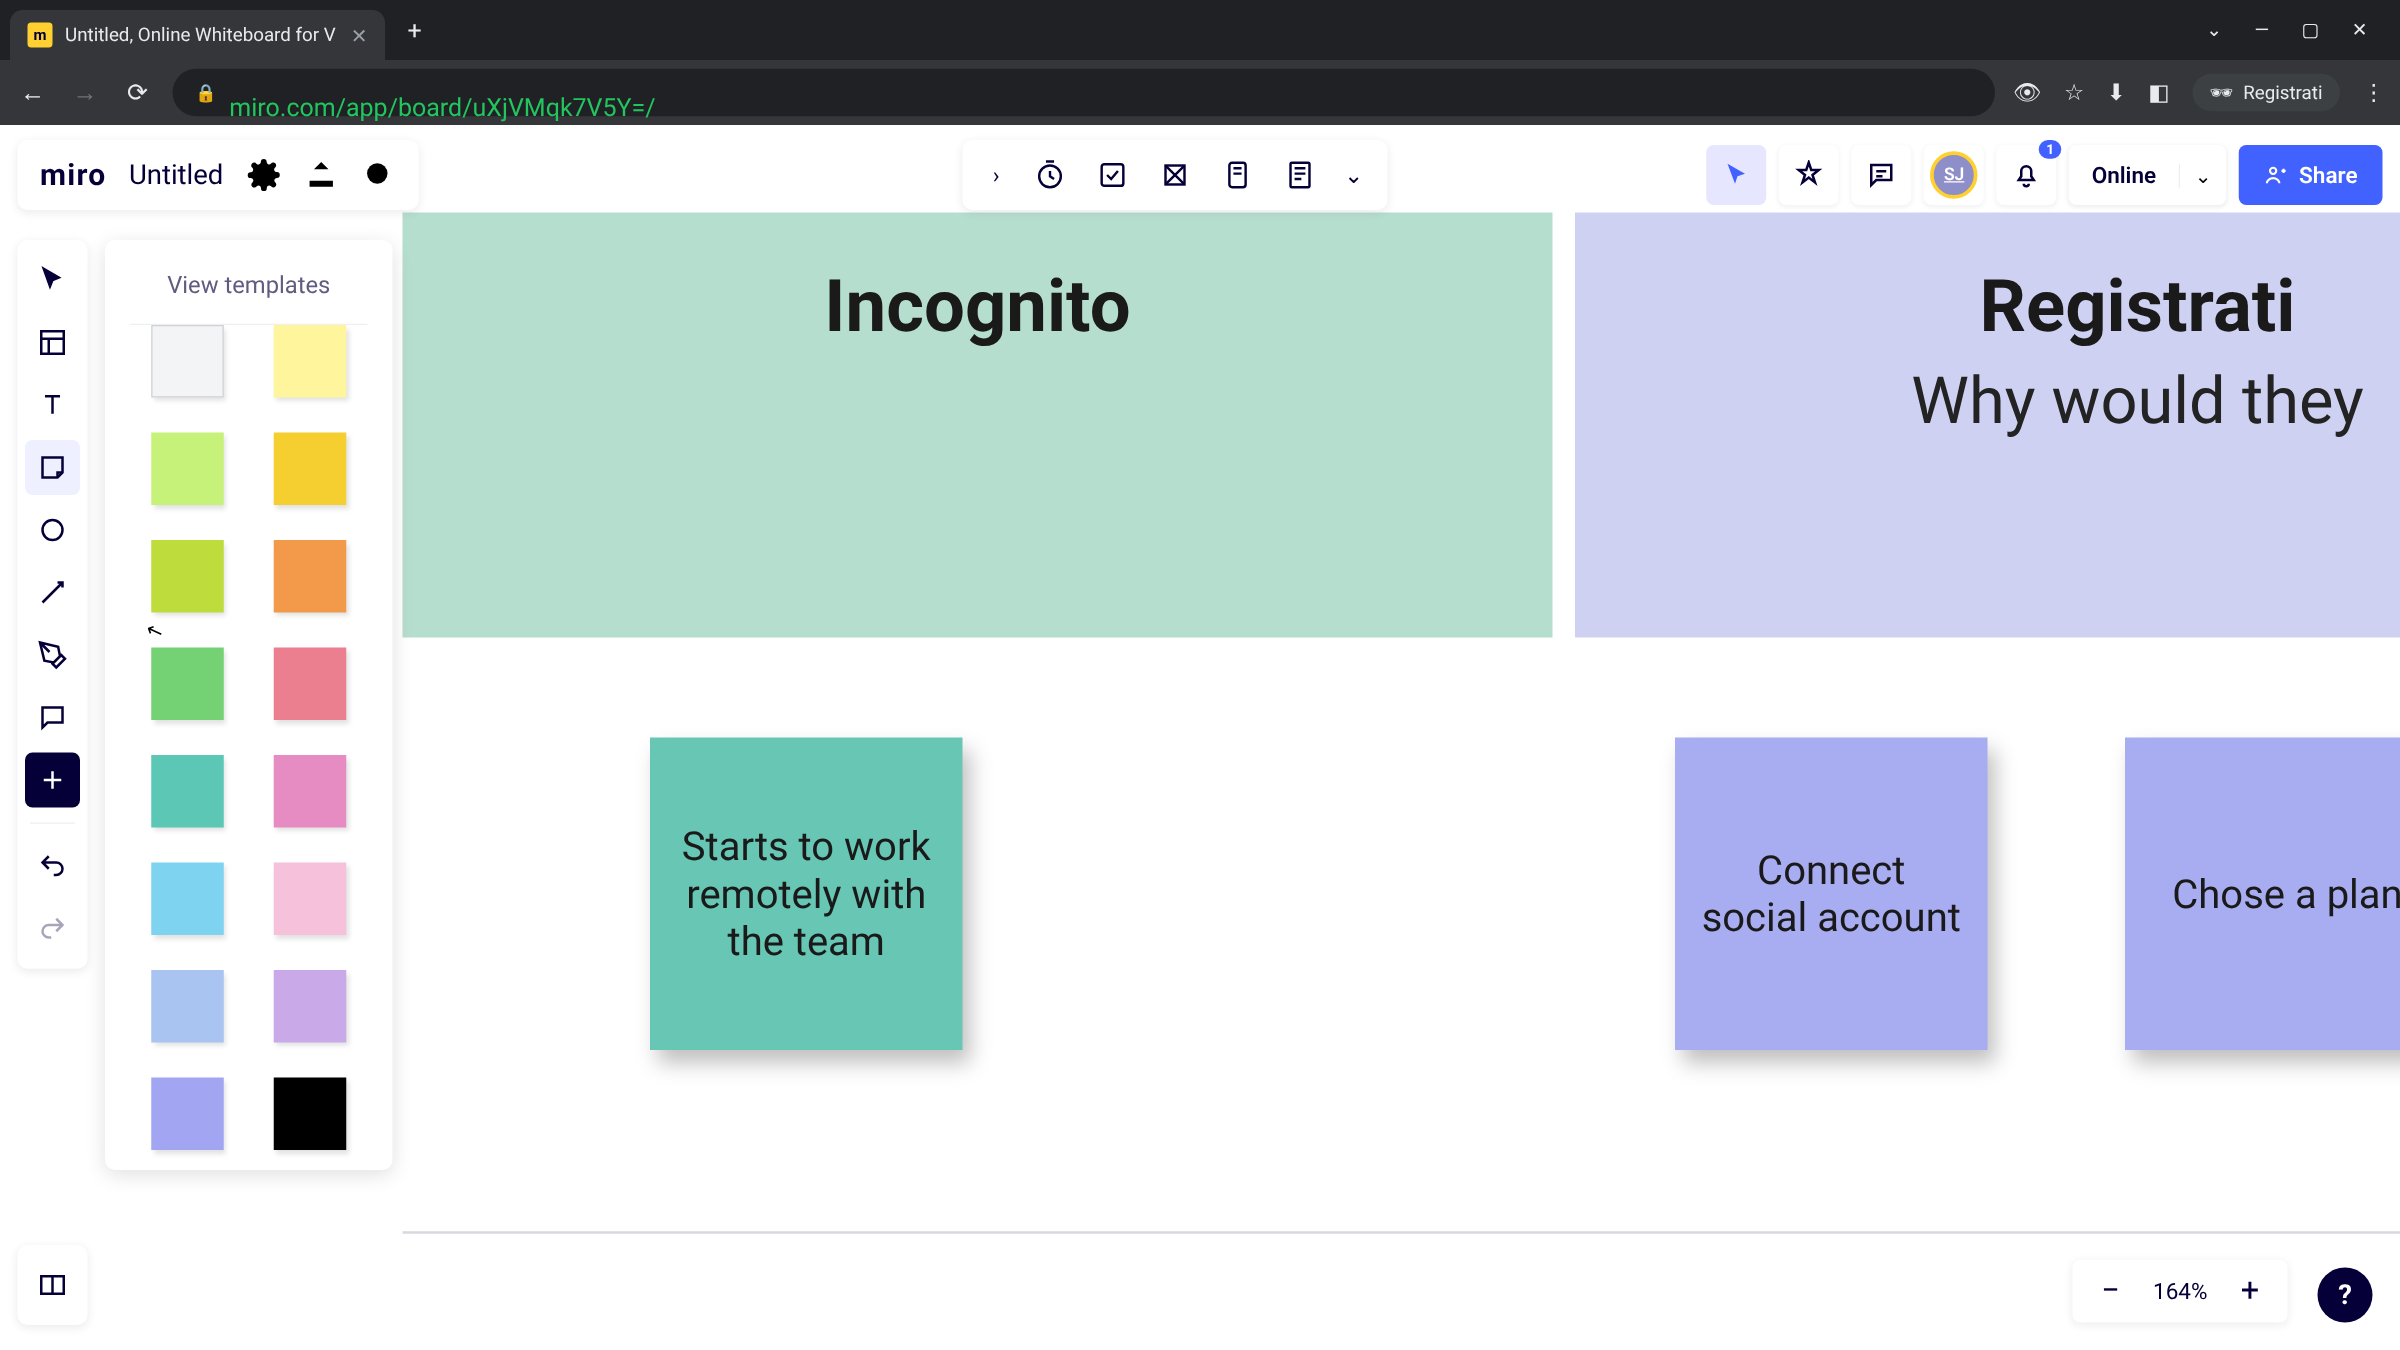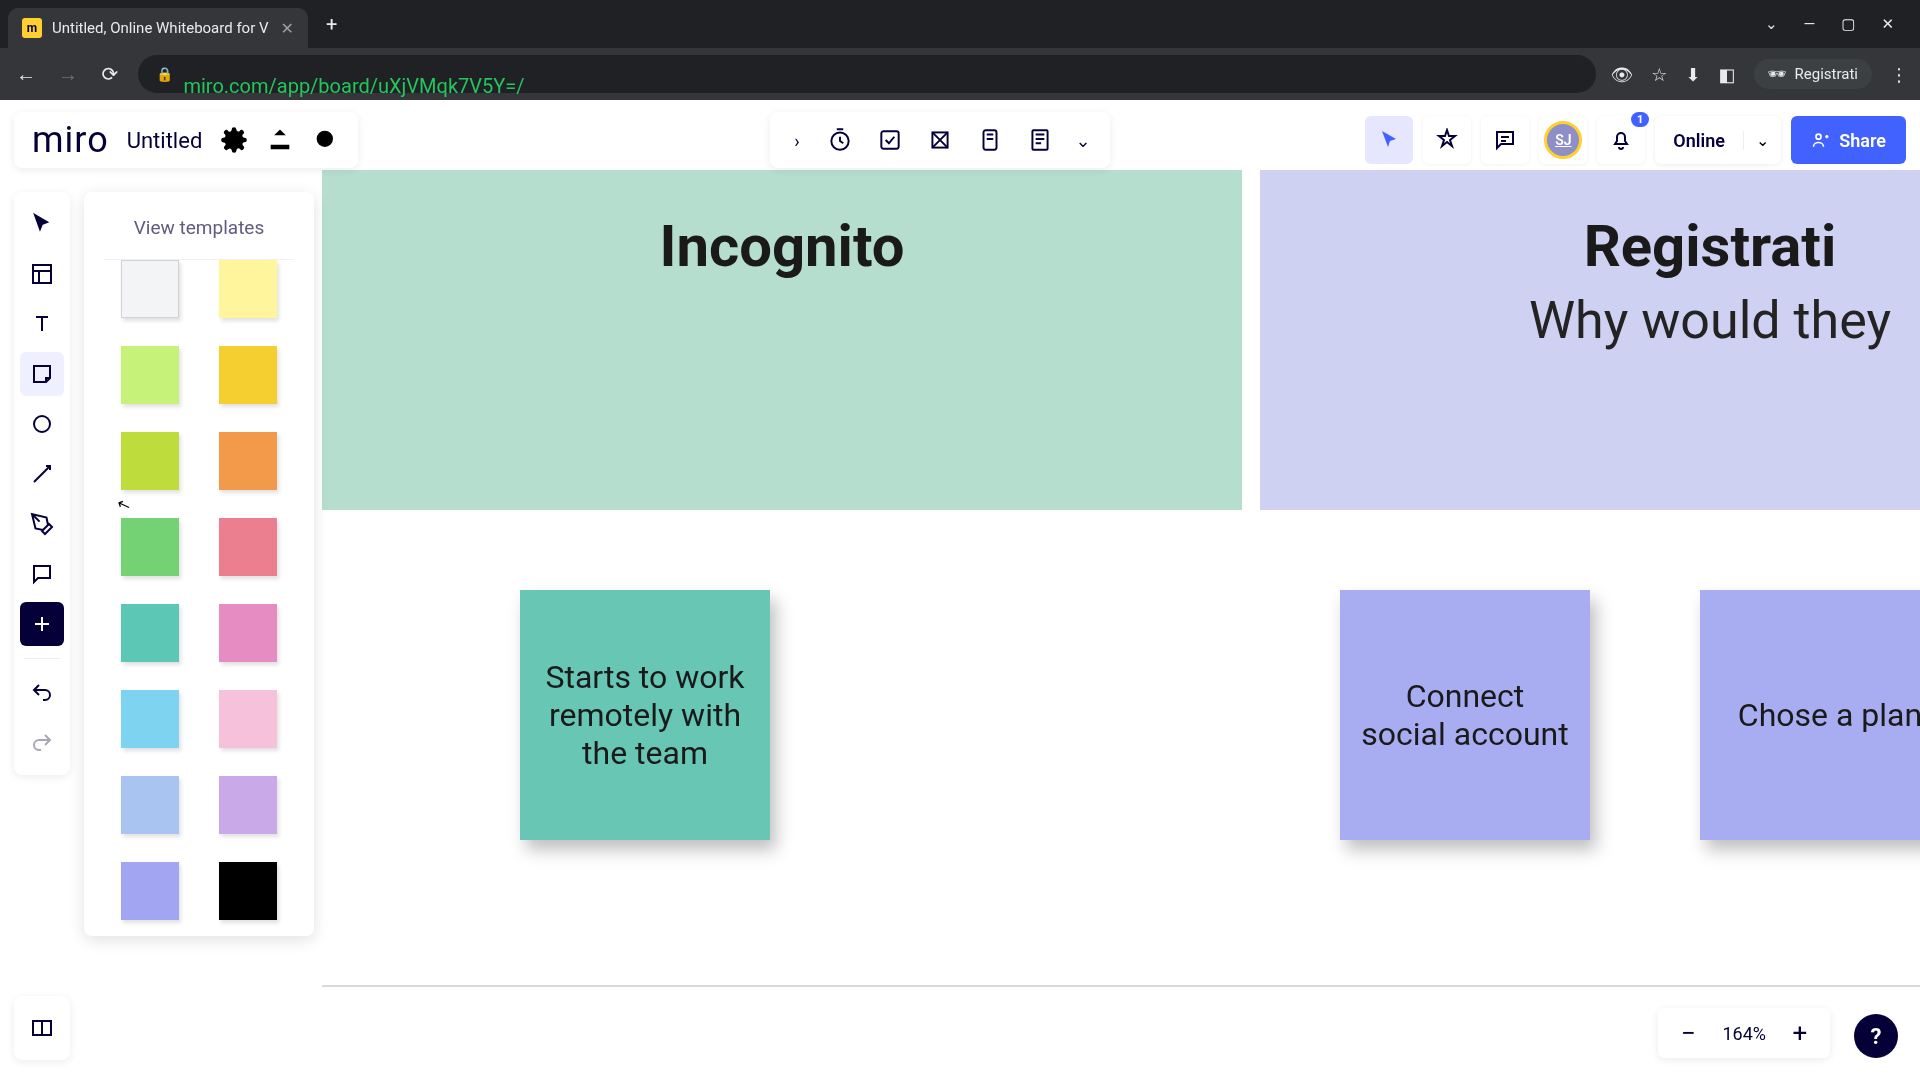--- a/index.html
+++ b/index.html
@@ -23,21 +23,21 @@
 .url-lock { font-size: 14px; }
 .url-text { font-size: 20px; color: #22c55e; margin-top: 24px; }
 .addr-right { display: flex; align-items: center; gap: 18px; color: #e8eaed; font-size: 18px; }
 .incognito-badge { display: flex; align-items: center; gap: 8px; background: #3c4043; border-radius: 20px; padding: 6px 14px; font-size: 15px; }
 
 
 .miro-app { position: relative; width: 100%; height: calc(1080px - 100px); background: #fff; }
 
 
 .miro-topbar { position: absolute; top: 12px; left: 14px; display: flex; align-items: center; gap: 18px; background: #fff; border-radius: 8px; padding: 10px 18px; box-shadow: 0 2px 8px rgba(0,0,0,0.08); height: 56px; }
-.miro-logo { font-weight: 400; font-size: 36px; letter-spacing: 1px; color: #050038; }
+.miro-logo { font-weight: 700; font-size: 24px; letter-spacing: 1px; color: #050038; }
 .board-title { font-size: 22px; color: #050038; }
 .top-icon { width: 28px; height: 28px; display: flex; align-items: center; justify-content: center; cursor: pointer; color: #050038; }
 
 .miro-top-center { position: absolute; top: 12px; left: 770px; display: flex; align-items: center; gap: 6px; background: #fff; border-radius: 8px; padding: 8px 12px; box-shadow: 0 2px 8px rgba(0,0,0,0.08); height: 56px; }
 .center-tool { width: 44px; height: 44px; display: flex; align-items: center; justify-content: center; cursor: pointer; border-radius: 6px; }
 .center-tool svg { width: 26px; height: 26px; stroke: #050038; fill: none; stroke-width: 1.8; }
 .hide-arrow { width: 30px; display:flex; align-items:center; justify-content:center; cursor:pointer; color:#050038; font-size:18px; }
 
 .miro-top-right { position: absolute; top: 12px; right: 14px; display: flex; align-items: center; gap: 10px; height: 56px; }
 .cursor-tool { width: 48px; height: 48px; border-radius: 6px; background: #e6e6ff; display: flex; align-items: center; justify-content: center; }

